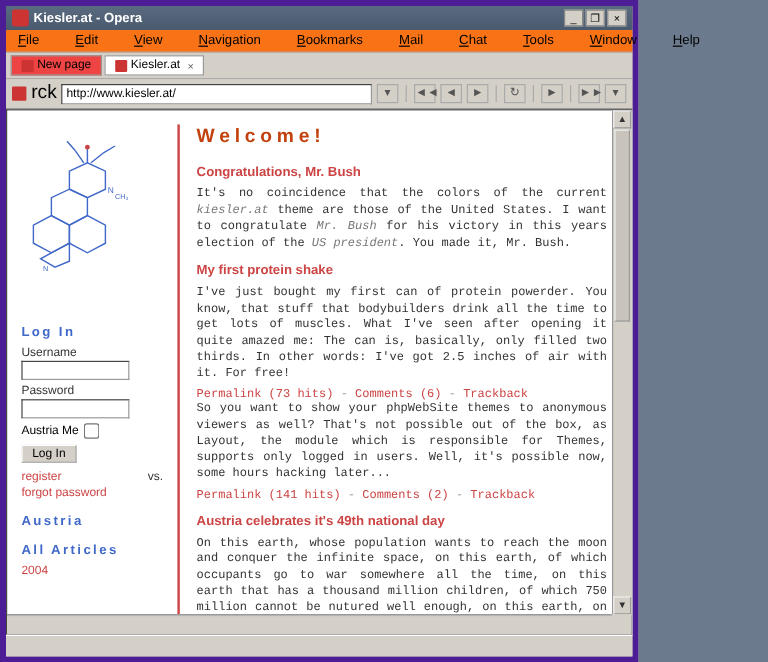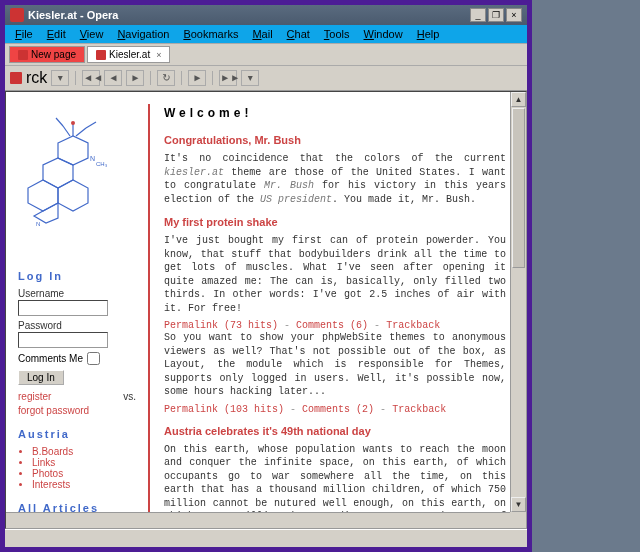--- a/index.html
+++ b/index.html
@@ -3,21 +3,21 @@
 <meta charset="utf-8">
 <style>
 * { box-sizing: border-box; margin: 0; padding: 0; }
 body { font-family: Arial, sans-serif; font-size: 11px; background: #6b7a8c; }
 .window { width: 532px; height: 552px; background: #d4d0c8; display: flex; flex-direction: column; border: 5px solid #4c1d95; }
 .titlebar { background: linear-gradient(#5a6b7f,#4a5a6e); color: #fff; padding: 3px 5px; display: flex; align-items: center; font-size: 11px; }
 .titlebar-icon { width: 14px; height: 14px; background: #c33; margin-right: 4px; border-radius: 2px; }
 .titlebar-title { flex: 1; font-weight: bold; }
 .titlebar-btns { display: flex; gap: 2px; }
 .tbtn { width: 16px; height: 14px; background: #d4d0c8; border: 1px solid #888; font-size: 9px; text-align: center; line-height: 12px; color: #000; cursor: pointer; }
-.menubar { background: #0ea5e9; padding: 2px 4px; display: flex; gap: 2px; font-size: 11px; border-bottom: 1px solid #aaa; }
+.menubar { background: #f97316; padding: 2px 4px; display: flex; gap: 18px; font-size: 11px; border-bottom: 1px solid #aaa; }
 .menuitem { padding: 1px 6px; cursor: pointer; }
 .menuitem u { text-decoration: underline; }
 .tabbar { background: #d4d0c8; padding: 2px 4px; display: flex; gap: 2px; border-bottom: 1px solid #aaa; }
 .tab { background: #fff; border: 1px solid #999; padding: 2px 8px; font-size: 10px; display: flex; align-items: center; gap: 3px; cursor: pointer; }
 .tab.inactive { background: #ef4444; }
 .tab-icon { width: 10px; height: 10px; background: #c33; border-radius: 1px; }
 .tab-close { font-size: 9px; color: #666; margin-left: 3px; }
 .addrbar { background: #d4d0c8; padding: 3px 5px; display: flex; align-items: center; gap: 4px; border-bottom: 1px solid #999; }
 .addr-icon { width: 12px; height: 12px; background: #c33; border-radius: 1px; }
 .addr-input { flex: 1; background: #fff; border: 1px inset #999; padding: 1px 3px; font-size: 10px; height: 17px; }
@@ -31,21 +31,21 @@
 .sidelabel { font-size: 10px; color: #333; margin-top: 4px; }
 .sideinput { width: 90px; border: 1px inset #999; height: 16px; font-size: 10px; margin-top: 1px; }
 .remember { font-size: 10px; margin-top: 4px; display: flex; align-items: center; gap: 4px; }
 .btn { margin-top: 5px; font-size: 10px; padding: 1px 8px; background: #d4d0c8; border: 1px outset #fff; cursor: pointer; }
 .sidelinks { font-size: 10px; color: #c44; margin-top: 6px; }
 .sidelinks div { margin: 3px 0; cursor: pointer; }
 .regline { display: flex; justify-content: space-between; }
 .ul li { color: #c44; margin-left: 14px; cursor: pointer; font-size: 10px; }
 .divider { width: 2px; background: #c44; margin: 0 4px; }
 .main { flex: 1; padding: 2px 12px 2px 10px; }
-.welcome { color: #000000; font-weight: bold; font-size: 12px; letter-spacing: 4px; margin-bottom: 14px; }
+.welcome { color: #c2410c; font-weight: bold; font-size: 16px; letter-spacing: 4px; margin-bottom: 14px; }
 .post-title { color: #c44; font-weight: bold; font-size: 11px; margin: 10px 0 6px; }
 .post-body { font-size: 10px; color: #333; line-height: 1.35; text-align: justify; font-family: 'Courier New', monospace; }
 .post-body .em { color: #777; font-style: italic; }
 .post-meta { font-size: 10px; color: #c44; margin-top: 5px; font-family: 'Courier New', monospace; }
 .post-meta span { cursor: pointer; }
 .dash { color: #999; }
 .scroll-v { position: absolute; right: 0; top: 0; bottom: 16px; width: 16px; background: #d4d0c8; border-left: 1px solid #999; }
 .scroll-thumb { position: absolute; top: 16px; left: 1px; right: 1px; height: 160px; background: #c8c4bc; border: 1px outset #eee; }
 .scroll-ar { height: 15px; background: #d4d0c8; border: 1px outset #eee; text-align: center; font-size: 8px; line-height: 13px; color: #333; }
 .scroll-ar.bot { position: absolute; bottom: 0; left: 0; right: 0; }
@@ -88,20 +88,21 @@
     <div class="tab">
       <span class="tab-icon"></span>
       <span>Kiesler.at</span>
       <span class="tab-close">×</span>
     </div>
   </div>
 
   <div class="addrbar">
     <span class="addr-icon"></span>
     <span style="font-size:16px;">rck</span>
+    <input class="addr-input" value="http://www.kiesler.at/" style="">
     <div class="nav-btn">▾</div>
     <div class="sep"></div>
     <div class="nav-btn">◄◄</div>
     <div class="nav-btn">◄</div>
     <div class="nav-btn">►</div>
     <div class="sep"></div>
     <div class="nav-btn">↻</div>
     <div class="sep"></div>
     <div class="nav-btn">►</div>
     <div class="sep"></div>
@@ -130,39 +131,33 @@
             <text x="18" y="118" font-size="6" fill="#4169c9" stroke="none">N</text>
           </g>
         </svg>
 
         <div class="sidehead">Log In</div>
         <div class="sidelabel">Username</div>
         <input class="sideinput" style="">
         <div class="sidelabel">Password</div>
         <input class="sideinput" type="password" style="">
         <div class="remember">
-          <span>Comments Me</span>
+          <span>Austria Me</span>
           <input type="checkbox" style="">
         </div>
         <button class="btn">Log In</button>
         <div class="sidelinks">
           <div class="regline">
             <span>register</span>
             <span style="color:#333;">vs.</span>
           </div>
           <div>forgot password</div>
         </div>
 
         <div class="sidehead">Austria</div>
-        <ul class="ul">
-          <li>B.Boards</li>
-          <li>Links</li>
-          <li>Photos</li>
-          <li>Interests</li>
-        </ul>
 
         <div class="sidehead">All Articles</div>
         <div class="sidelinks">
             <div>2004</div>
           </div>
         
       </div>
 
       <div class="divider"></div>
 
@@ -175,21 +170,21 @@
         </div>
 
         <div class="post-title">My first protein shake</div>
         <div class="post-body">I've just bought my first can of protein powerder. You know, that stuff that bodybuilders drink all the time to get lots of muscles. What I've seen after opening it quite amazed me: The can is, basically, only filled two thirds. In other words: I've got 2.5 inches of air with it. For free!</div>
         <div class="post-meta">
           <span>Permalink (73 hits)</span> <span class="dash">-</span> <span>Comments (6)</span> <span class="dash">-</span> <span>Trackback</span>
         </div>
 
         <div class="post-body">So you want to show your phpWebSite themes to anonymous viewers as well? That's not possible out of the box, as Layout, the module which is responsible for Themes, supports only logged in users. Well, it's possible now, some hours hacking later...</div>
         <div class="post-meta">
-          <span>Permalink (103 hits)</span> <span class="dash">-</span> <span>Comments (2)</span> <span class="dash">-</span> <span>Trackback</span>
+          <span>Permalink (141 hits)</span> <span class="dash">-</span> <span>Comments (2)</span> <span class="dash">-</span> <span>Trackback</span>
         </div>
 
         <div class="post-title">Austria celebrates it's 49th national day</div>
         <div class="post-body">On this earth, whose population wants to reach the moon and conquer the infinite space, on this earth, of which occupants go to war somewhere all the time, on this earth that has a thousand million children, of which 750 million cannot be nutured well enough, on this earth, on which some million humans die every year because of starvation, on this earth there is a country -- it's just a small piece of the world map -- which is called Austria. Millions of people think, Austria is Australia. Still, Austria had some meaning for the world and still has.</div>
 
       </div>
     </div>
 
     <div class="scroll-v">
       <div class="scroll-ar">▲</div>

